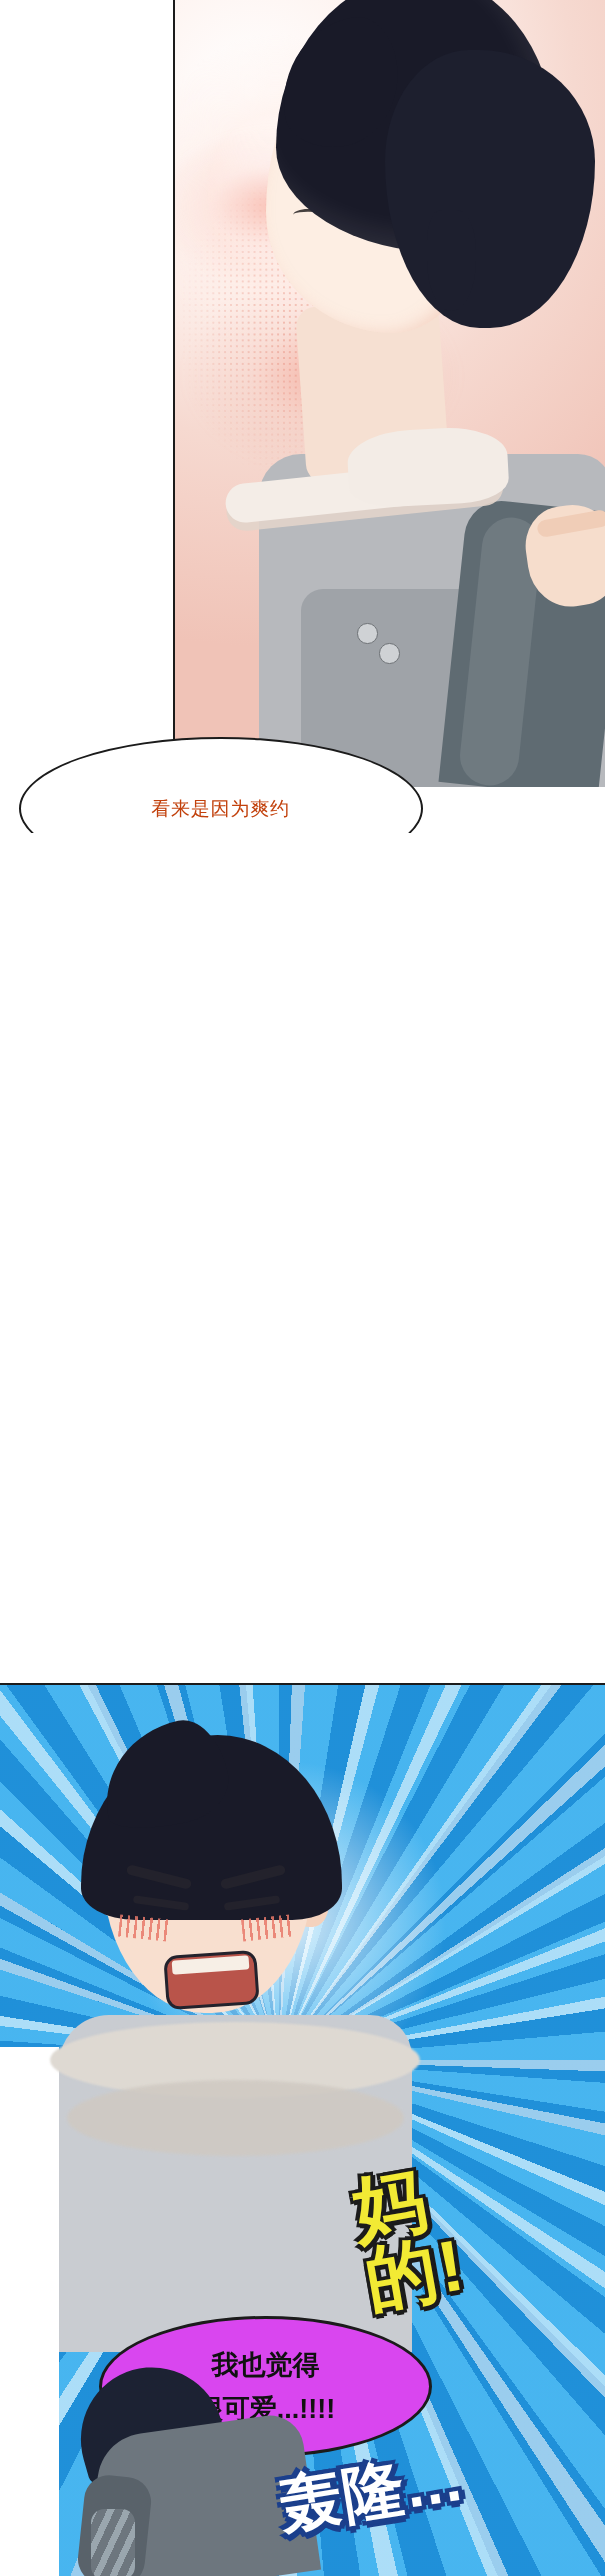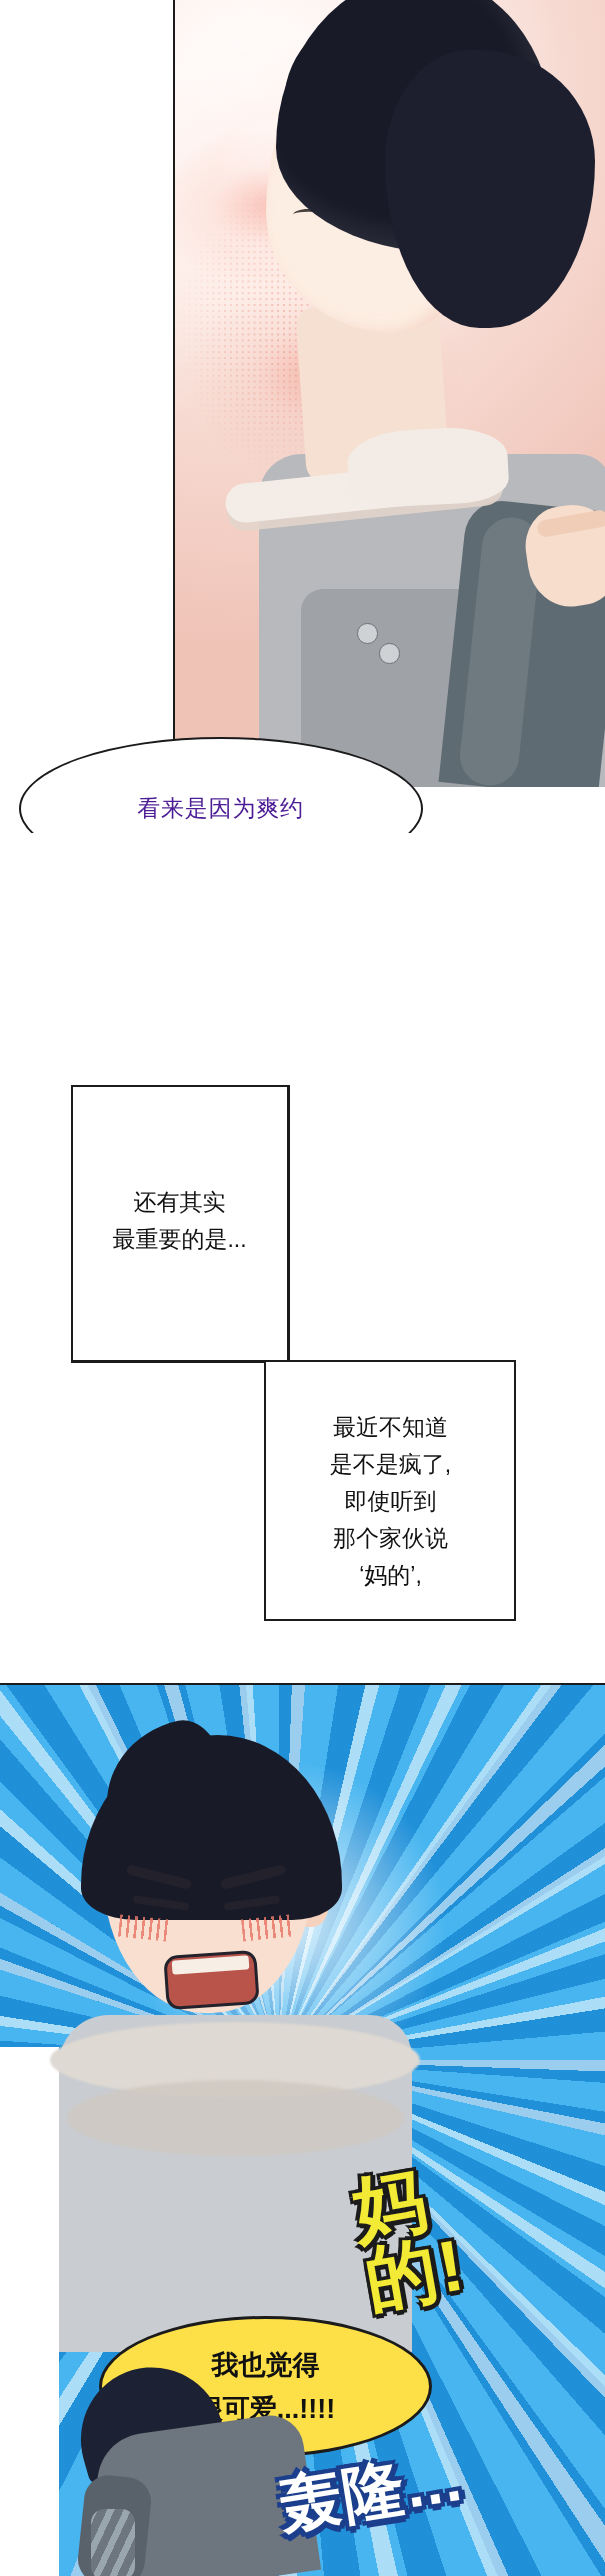--- a/index.html
+++ b/index.html
@@ -332,23 +332,23 @@
     background: #ffffff;
     border: 2.5px solid #1b1b1b;
     border-radius: 50%;
     display: flex;
     align-items: center;
     justify-content: center;
     text-align: center;
     box-sizing: border-box;
   }
   .bubble-1 .txt {
-    font-size: 23px;
+    font-size: 19px;
     line-height: 39px;
-    color: #4c1d95;
+    color: #c2410c;
     letter-spacing: 0.8px;
   }
 
   
   .panel2 {
     position: absolute;
     left: 71px;
     top: 1085px;
     width: 464px;
     height: 538px;
@@ -647,21 +647,21 @@
     border-radius: 13.5px;
   }
 
   
   .bubble-3 {
     position: absolute;
     left: 99px;
     top: 631px;
     width: 333px;
     height: 141px;
-    background: #fde047;
+    background: #d946ef;
     border: 3.4px solid #1b1b1b;
     border-radius: 50%;
     display: flex;
     align-items: center;
     justify-content: center;
     text-align: center;
     box-sizing: border-box;
   }
   .bubble-3 .txt {
     font-size: 27px;
@@ -746,39 +746,20 @@
     </div>
 
     <div class="bubble-1">
       <div class="txt">
         <div>看来是因为爽约</div>
       </div>
     </div>
 
   </section>
 
-  <section class="panel2">
-    <div class="p2-box-a"></div>
-    <div class="p2-box-a-right"></div>
-    <div class="p2-box-a-bottom"></div>
-    <div class="p2-box-b"></div>
-
-    <div class="p2-text-a">
-      <div>还有其实</div>
-      <div>最重要的是...</div>
-    </div>
-
-    <div class="p2-text-b">
-      <div>最近不知道</div>
-      <div>是不是疯了,</div>
-      <div>即使听到</div>
-      <div>那个家伙说</div>
-      <div>‘妈的’,</div>
-    </div>
-  </section>
 
   <section class="panel3">
     <div class="p3-burst"></div>
     <div class="p3-burst2"></div>
     <div class="p3-whitecore"></div>
     <div class="p3-leftband"></div>
 
     <div class="p3-body"></div>
     <div class="p3-fur"></div>
     <div class="p3-fur2"></div>

